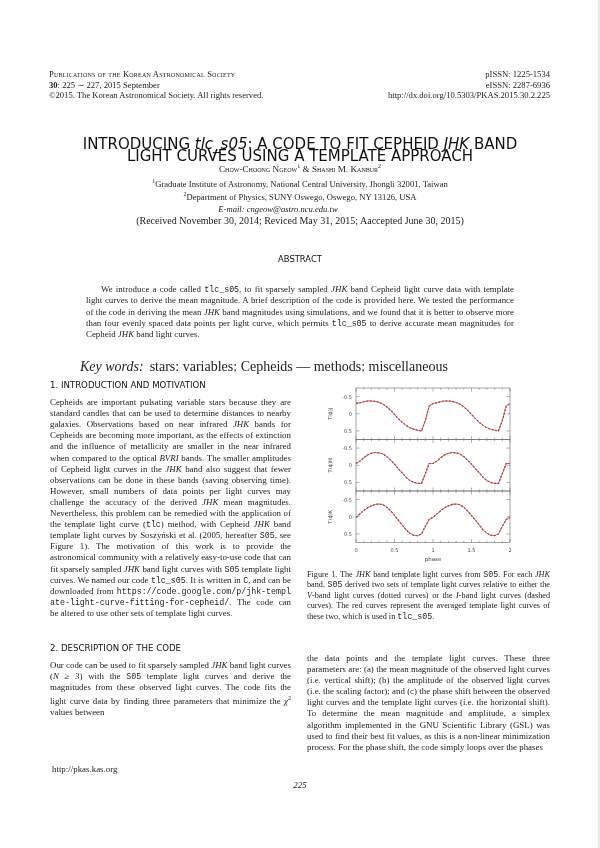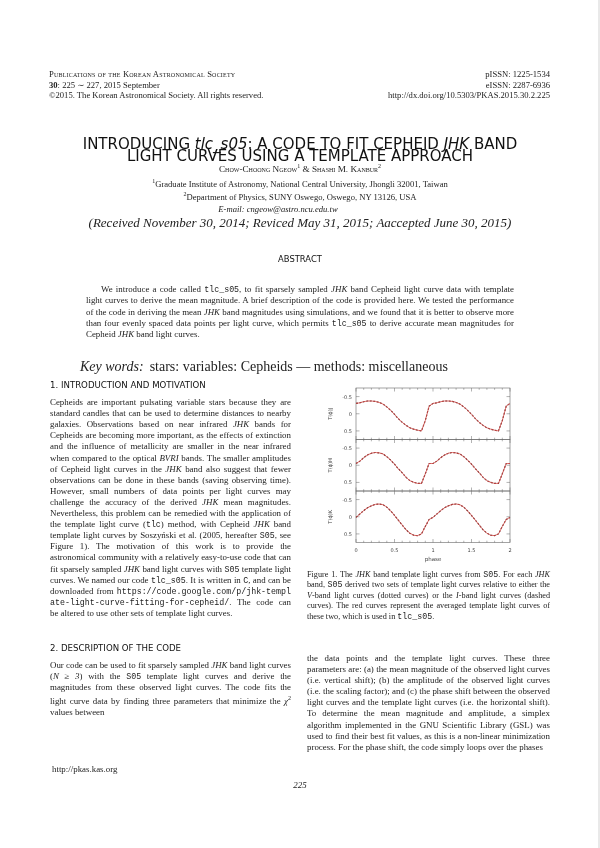--- a/index.html
+++ b/index.html
@@ -9,21 +9,21 @@
   .abs { position:absolute; }
   .hdr-left { left:49px; top:69px; font-size:8.6px; line-height:10.6px; }
   .hdr-left .sc { font-variant:small-caps; letter-spacing:0.2px; }
   .hdr-right { right:50px; top:69px; font-size:8.6px; line-height:10.6px; text-align:right; }
   .title { left:0; width:600px; top:139px; text-align:center; font-family:"DejaVu Sans",sans-serif;
            font-size:15px; line-height:11.5px; color:#111; }
   .title i { font-style:italic; }
   .authors { left:0; width:600px; top:163px; text-align:center; font-size:9.2px; font-variant:small-caps; }
   .affil { left:0; width:600px; top:176px; text-align:center; font-size:8.6px; line-height:10.6px; }
   .email { left:0; width:556px; top:204px; text-align:center; font-size:8.6px; font-style:italic; }
-  .received { left:0; width:600px; top:215px; text-align:center; font-size:13px; font-style:italic; }
+  .received { left:0; width:600px; top:215px; text-align:center; font-size:10px; }
   .abstract-h { left:0; width:600px; top:254px; text-align:center; font-family:"DejaVu Sans",sans-serif; font-size:8.4px; color:#111; }
   .abstract { left:70px; width:460px; top:268px; font-size:8.9px; line-height:11.3px; text-align:justify; }
   .abstract p { margin:16px; text-indent:15px; }
   .tt { font-family:"Liberation Mono","DejaVu Sans Mono",monospace; font-size:8.3px; }
   .keywords { left:80px; top:359px; font-size:14px; }
   .keywords i { margin-right:6px; }
   .sec-h { font-family:"DejaVu Sans",sans-serif; font-size:8.6px; color:#111; }
   .col { font-size:8.9px; line-height:11.1px; text-align:justify; }
   .col p { margin:0; }
   .left-col { left:50px; width:241px; }

